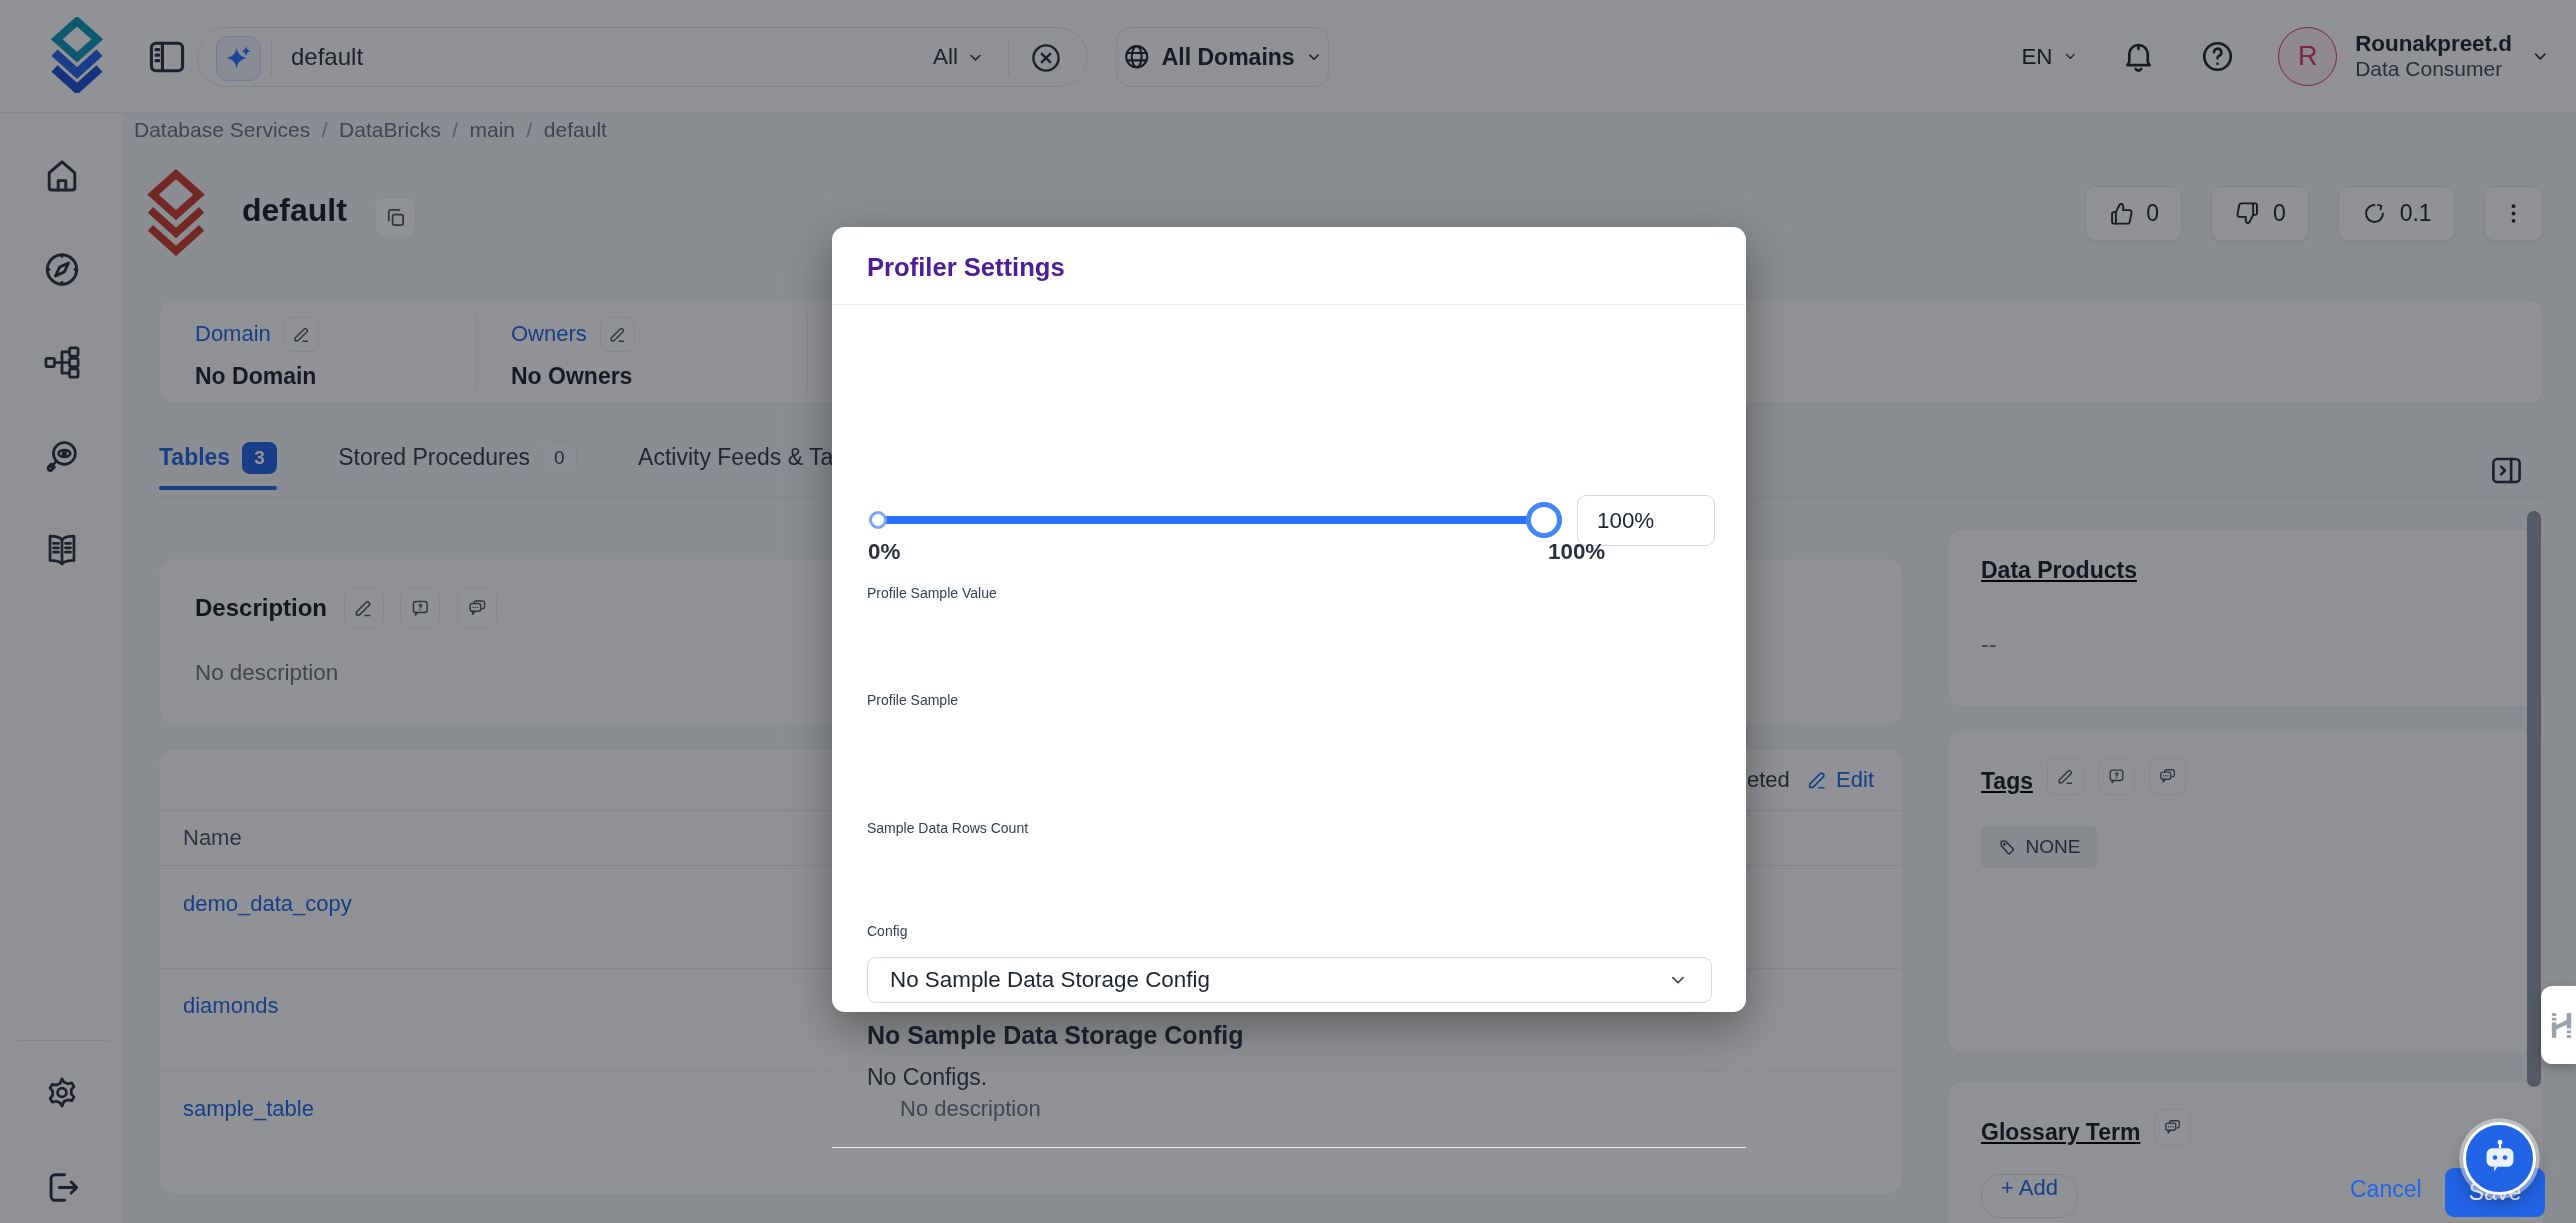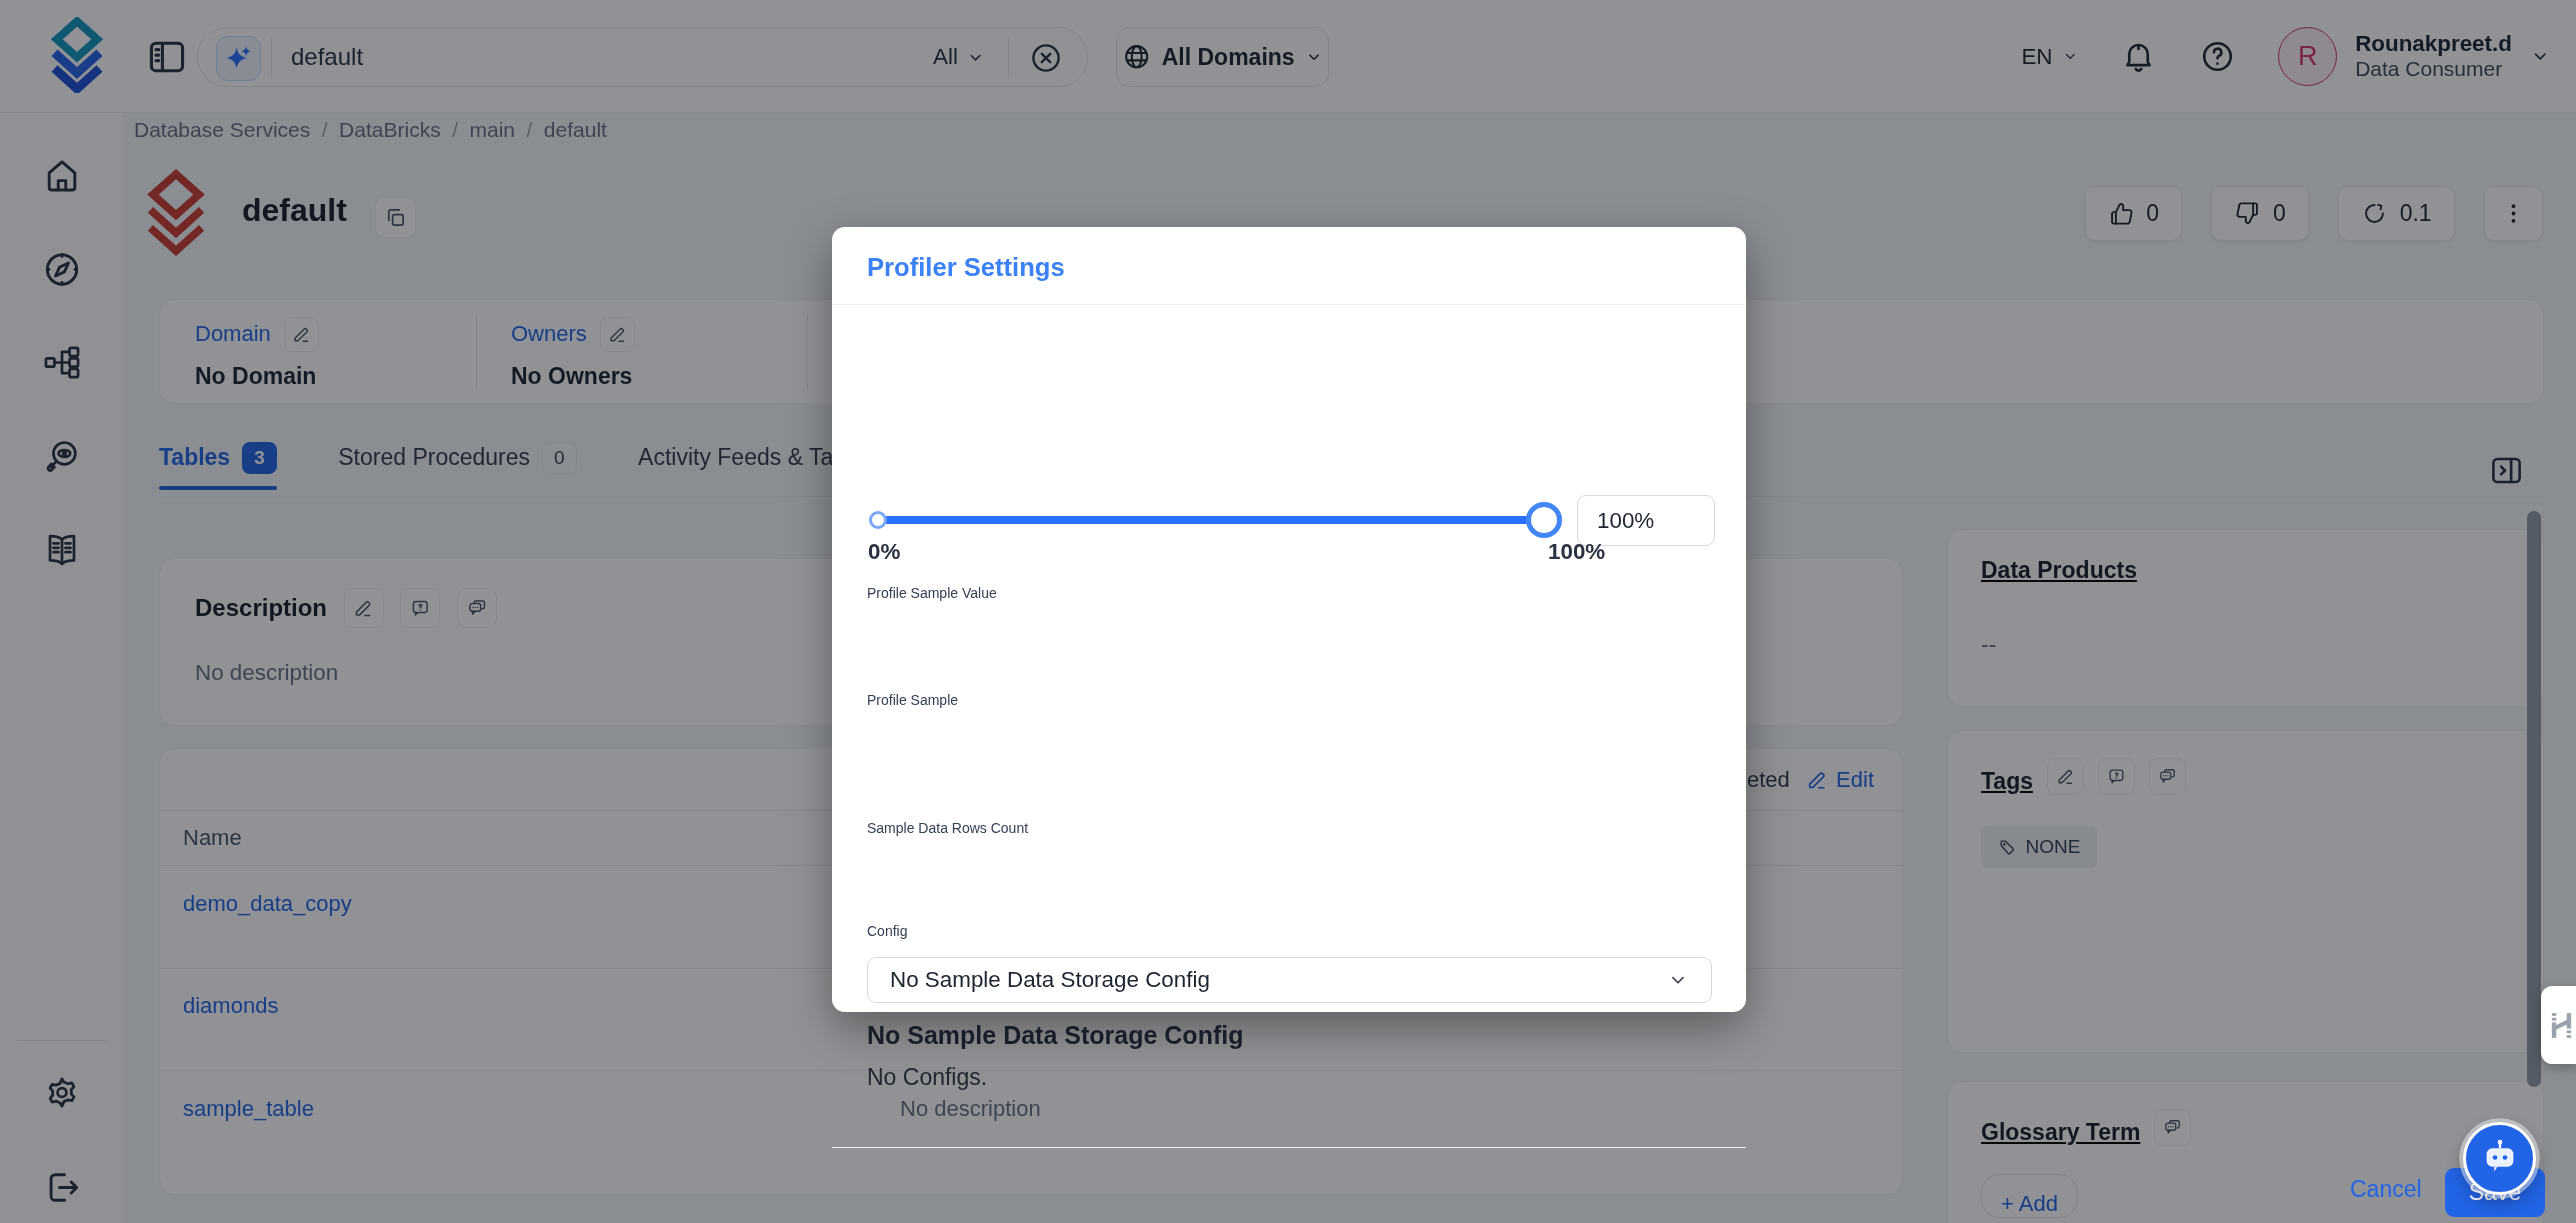--- a/index.html
+++ b/index.html
@@ -71,28 +71,28 @@
   .trow { position:absolute; left:0; width:100%; height:102px; border-bottom:1.3px solid #eef0f3; }
   .trow .tname { position:absolute; left:23px; top:24px; font-size:22px; color:#2264e6; font-weight:500; }
   .trow .tdesc { position:absolute; left:740px; top:24px; font-size:22px; color:#6a7180; }
 
   .rail-card { position:absolute; left:1947px; width:597px; background:#fff; border-radius:15.4px; border:1.3px solid #eef0f3; z-index:1; }
   .rail-title-row { display:flex; align-items:flex-end; gap:14px; padding:27px 0 0 33px;text-decoration:underline; }
   .rail-title { font-size:23px; font-weight:700; color:#181d27; }
   .rail-iconbox { width:37px; height:37px; border:1.3px solid #eceef2; border-radius:8.3px; background:#fff; display:flex; align-items:center; justify-content:center; color:#4b5362; }
   .rail-empty { position:absolute; left:33px; top:101px; font-size:23px; color:#6a7180; }
   .none-chip { position:absolute; left:33px; top:95px; height:42px; padding:0 16.6px; background:#eef0f4; border-radius:6.4px; display:flex; align-items:center; gap:9px; font-size:19px; color:#344054; }
-  .add-btn { position:absolute; left:33px; top:92px; height:44px; padding:0 19px; border:1.3px solid #e1e4ea; border-radius:19px; background:#fff; display:flex; align-items:flex-end; font-size:22px; color:#2264e6; }
+  .add-btn { position:absolute; left:33px; top:92px; height:44px; padding:0 19px; border:1.3px solid #e1e4ea; border-radius:19px; background:#fff; display:flex; align-items:flex-start; font-size:22px; color:#2264e6; }
 
   .v-scrollbar { position:absolute; left:2527px; top:511px; width:14px; height:576px; background:#939aa5; border-radius:7px; z-index:2; }
 
   
   .overlay { position:absolute; inset:0; background:rgba(14,17,23,0.46); z-index:40; }
   .modal { position:absolute; left:832px; top:227px; width:914px; height:785px; background:#fff; border-radius:12.8px; box-shadow:0 15.4px 45px rgba(0,0,0,.35); z-index:50; }
-  .modal-title { position:absolute; left:35px; top:25.6px; font-size:25.6px; font-weight:700; color:#3b82f6; }
+  .modal-title { position:absolute; left:35px; top:25.6px; font-size:25.6px; font-weight:700; color:#4c1d95; }
   .modal-hd-line { position:absolute; left:0; top:77px; width:100%; height:1.3px; background:#eef0f3; }
   .f-label { position:absolute; left:35px; font-size:14px; color:#344054; }
   .f-box { position:absolute; left:35px; width:845px; height:46px; border:1.3px solid #d5dae2; border-radius:9px; background:#fff; display:flex; align-items:center; font-size:22.4px; color:#1d2430; padding:0 22px; }
   .f-box .chev { margin-left:auto; color:#3f4754; }
   .f-input { position:absolute; left:35px; width:845px; height:46px; border:1.3px solid #d5dae2; border-radius:9px; font-size:22.4px; color:#1d2430; padding:0 22px; outline:none; background:#fff; font-family:"Liberation Sans", sans-serif; }
   .slider-track { position:absolute; left:40px; top:289px; width:673px; height:7.7px; background:#2970ff; border-radius:3.8px; }
   .slider-zero { position:absolute; left:-2.6px; top:-5.1px; width:18px; height:18px; border-radius:50%; background:#fff; border:3.8px solid #7aa6f8; }
   .slider-handle { position:absolute; right:-16.6px; top:-14px; width:36px; height:36px; border-radius:50%; background:#fff; border:5.1px solid #4285f4; }
   .slider-min { position:absolute; left:36px; top:312px; font-size:22.4px; font-weight:600; color:#2a3140; }
   .slider-max { position:absolute; left:716px; top:312px; font-size:22.4px; font-weight:600; color:#2a3140; }

